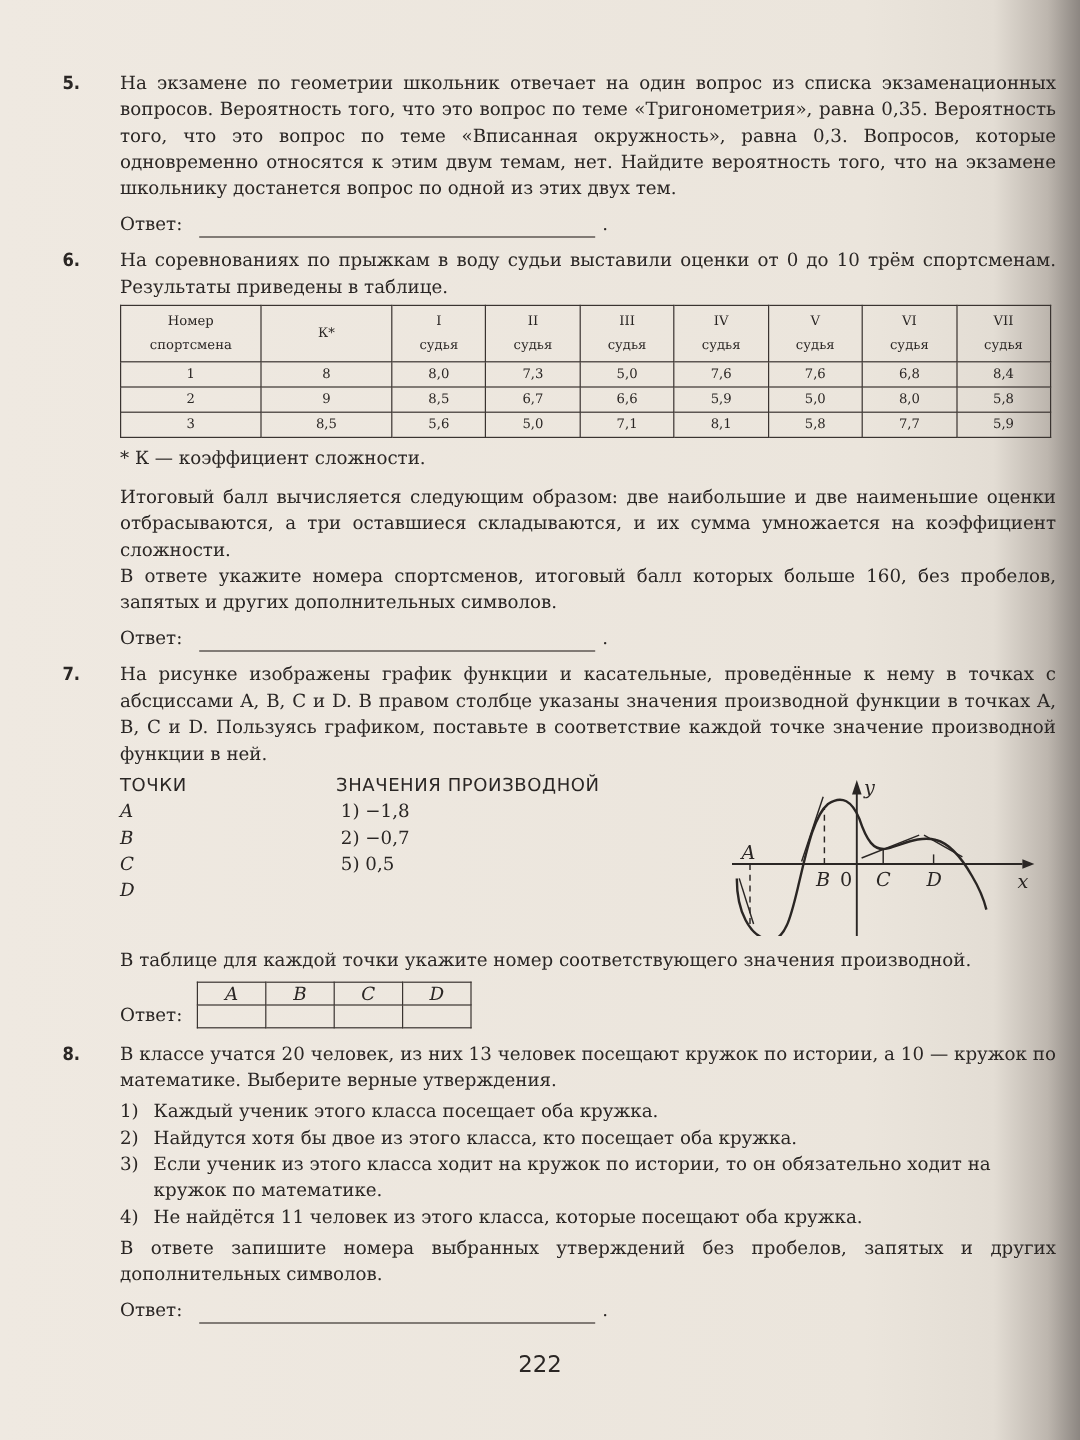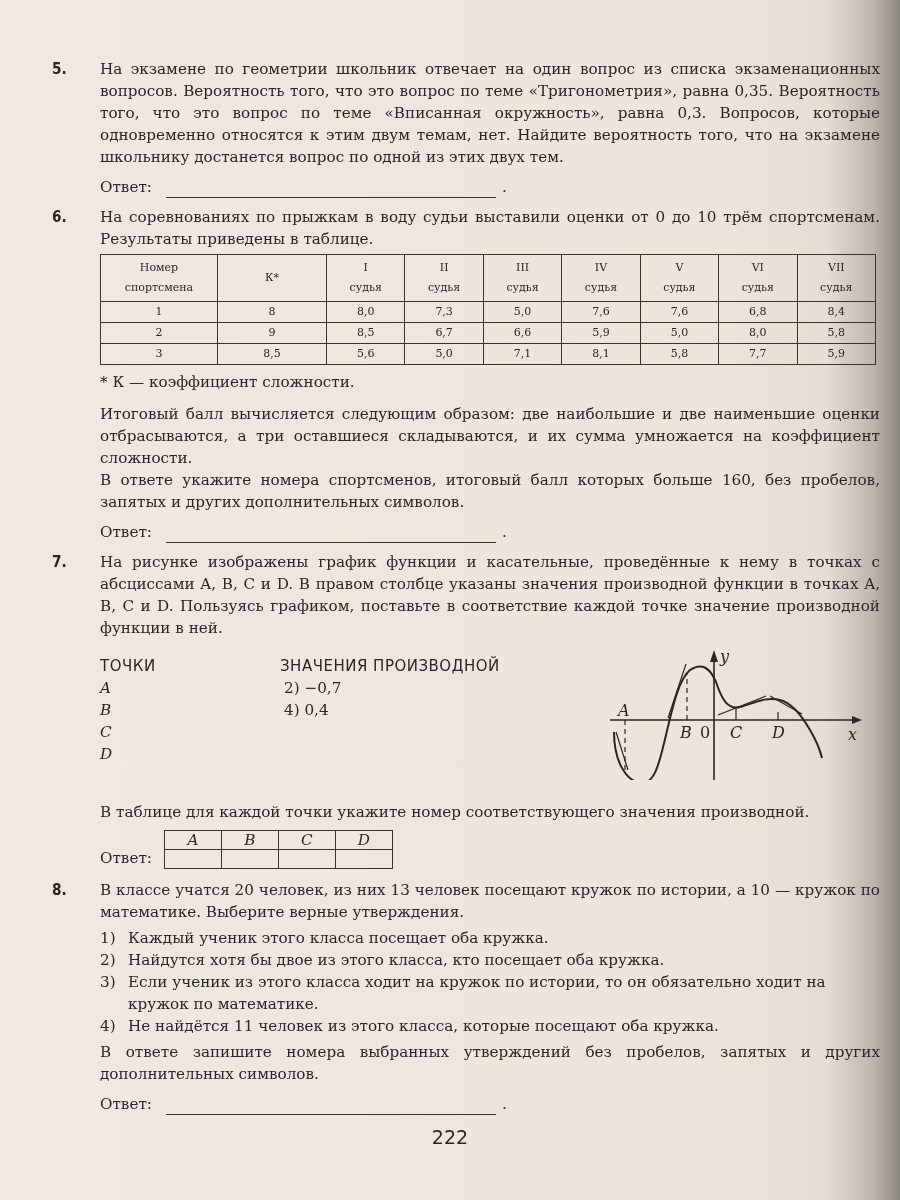--- a/index.html
+++ b/index.html
@@ -21,21 +21,21 @@
   .answer-label { margin-right: 14px; }
   .answer-line { display: inline-block; width: 330px; border-bottom: 1px solid #3a3431; height: 16px; }
   .answer-dot { margin-left: 6px; }
 
   table.scores { border-collapse: collapse; margin-top: 4px; width: 776px; font-size: 11px; }
   table.scores th, table.scores td { border: 1.5px solid #3a3431; text-align: center; padding: 0 4px; line-height: 20px; font-weight: normal; }
   table.scores thead th { padding-top: 3px; padding-bottom: 3px; }
   .roman { display: block; }
   .note { margin-top: 6px; }
 
-  .match { display: flex; margin-top: 16px; }
+  .match { display: flex; margin-top: 4px; }
   .col-points { width: 180px; }
   .col-values { width: 290px; }
   .col-head { font-family: "DejaVu Sans", sans-serif; letter-spacing: 0.5px; font-size: 15px; }
   .pt { font-style: italic; line-height: 22px; }
   .val { line-height: 22px; padding-left: 4px; }
   .graph { position: absolute; left: 570px; top: 640px; }
 
   table.ans-grid { border-collapse: collapse; margin-left: 12px; }
   table.ans-grid td { border: 1.5px solid #3a3431; width: 56px; height: 18px; text-align: center; font-style: italic; padding: 0; line-height: 18px; }
 
@@ -156,22 +156,23 @@
       <div class="match">
         <div class="col-points">
           <div class="col-head">ТОЧКИ</div>
           <div class="pt">A</div>
           <div class="pt">B</div>
           <div class="pt">C</div>
           <div class="pt">D</div>
         </div>
         <div class="col-values">
           <div class="col-head">ЗНАЧЕНИЯ ПРОИЗВОДНОЙ</div>
+          <div class="val">1)  −1,8</div>
           <div class="val">2)  −0,7</div>
-          <div class="val">4)  0,4</div>
+          <div class="val">5)  0,5</div>
         </div>
       </div>
       <p class="para" style="margin-top:36px;">В таблице для каждой точки укажите номер соответствующего значения производной.</p>
       <div style="display:flex; align-items:center; margin-top:6px;">
         <span style="margin-top:18px;">Ответ:</span>
         <table class="ans-grid">
           <tbody>
               <tr>
             <td>A</td>
             <td>B</td>

